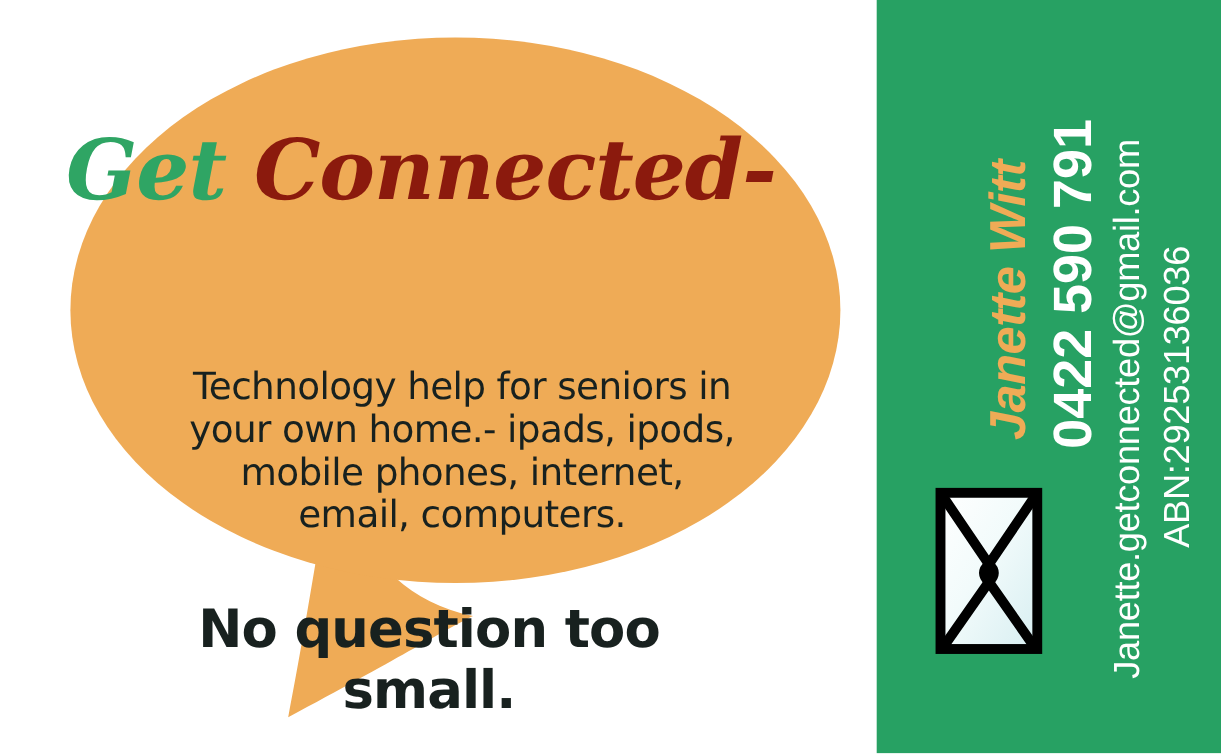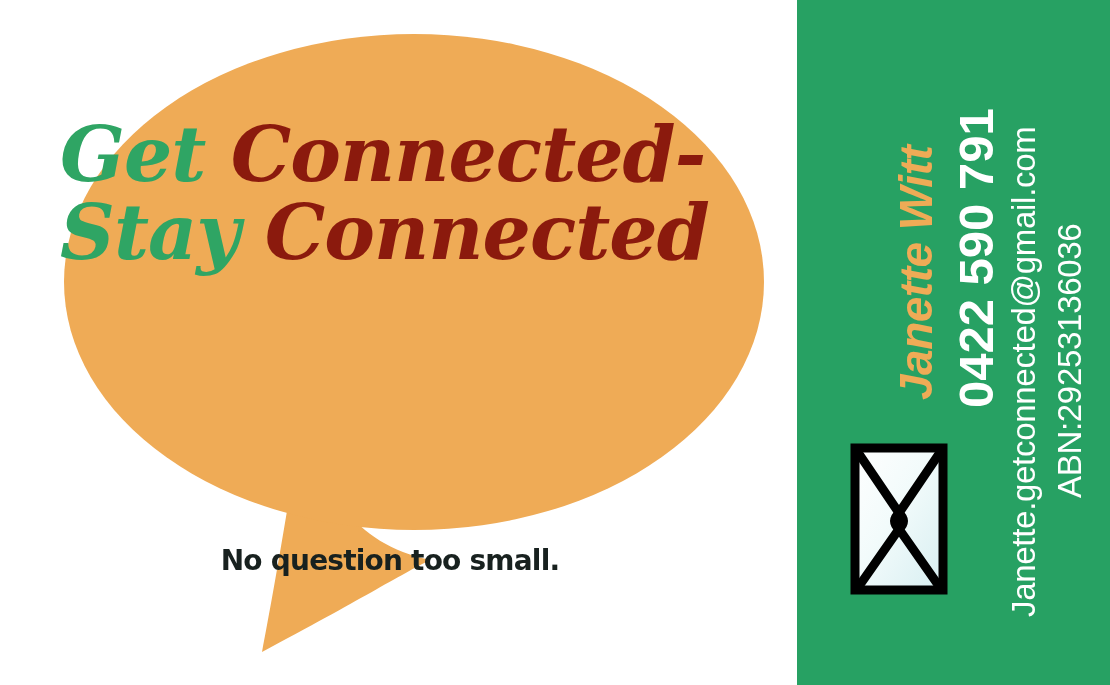--- a/index.html
+++ b/index.html
@@ -129,41 +129,46 @@
   #body-copy span { display: block; }
 
   
   #tagline {
     position: absolute;
     left: 100px;
     top: 544px;
     width: 580px;
     text-align: center;
     font-family: "DejaVu Sans", sans-serif;
-    font-size: 28px;
+    font-size: 48px;
     font-weight: bold;
     color: #18211f;
     letter-spacing: -0.8px;
   }
 </style>
 </head>
 <body>
 
 <div id="card">
 
   <svg id="bubble-svg" viewBox="0 0 800 685" aria-hidden="true">
     <path fill="#efab56" d="M300 430 C 330 500, 360 545, 430 560 C 400 575, 360 600, 262 652 C 272 600, 286 520, 300 430 Z"></path>
     <ellipse cx="414" cy="282" rx="350" ry="248" fill="#efab56"></ellipse>
   </svg>
 
   <div id="headline">
     <span id="headline-line1"><span class="script script-green">Get </span><span class="script script-red">Connected-</span></span>
-    <span id="headline-line2"><span class="script script-green">Stay </span><span class="script script-red">Connected</span></span>
   </div>
 
+  <div id="body-copy">
+    <span>Technology help for seniors in</span>
+    <span>your own home.- ipads, ipods,</span>
+    <span>mobile phones, internet,</span>
+    <span>email, computers.</span>
+  </div>
 
   <div id="tagline">No question too small.</div>
 
   <div id="side-panel"></div>
 
   <div class="vtext" id="name-text">Janette Witt</div>
   <div class="vtext" id="phone-text">0422 590 791</div>
   <div class="vtext" id="email-text">Janette.getconnected@gmail.com</div>
   <div class="vtext" id="abn-text">ABN:29253136036</div>
 

